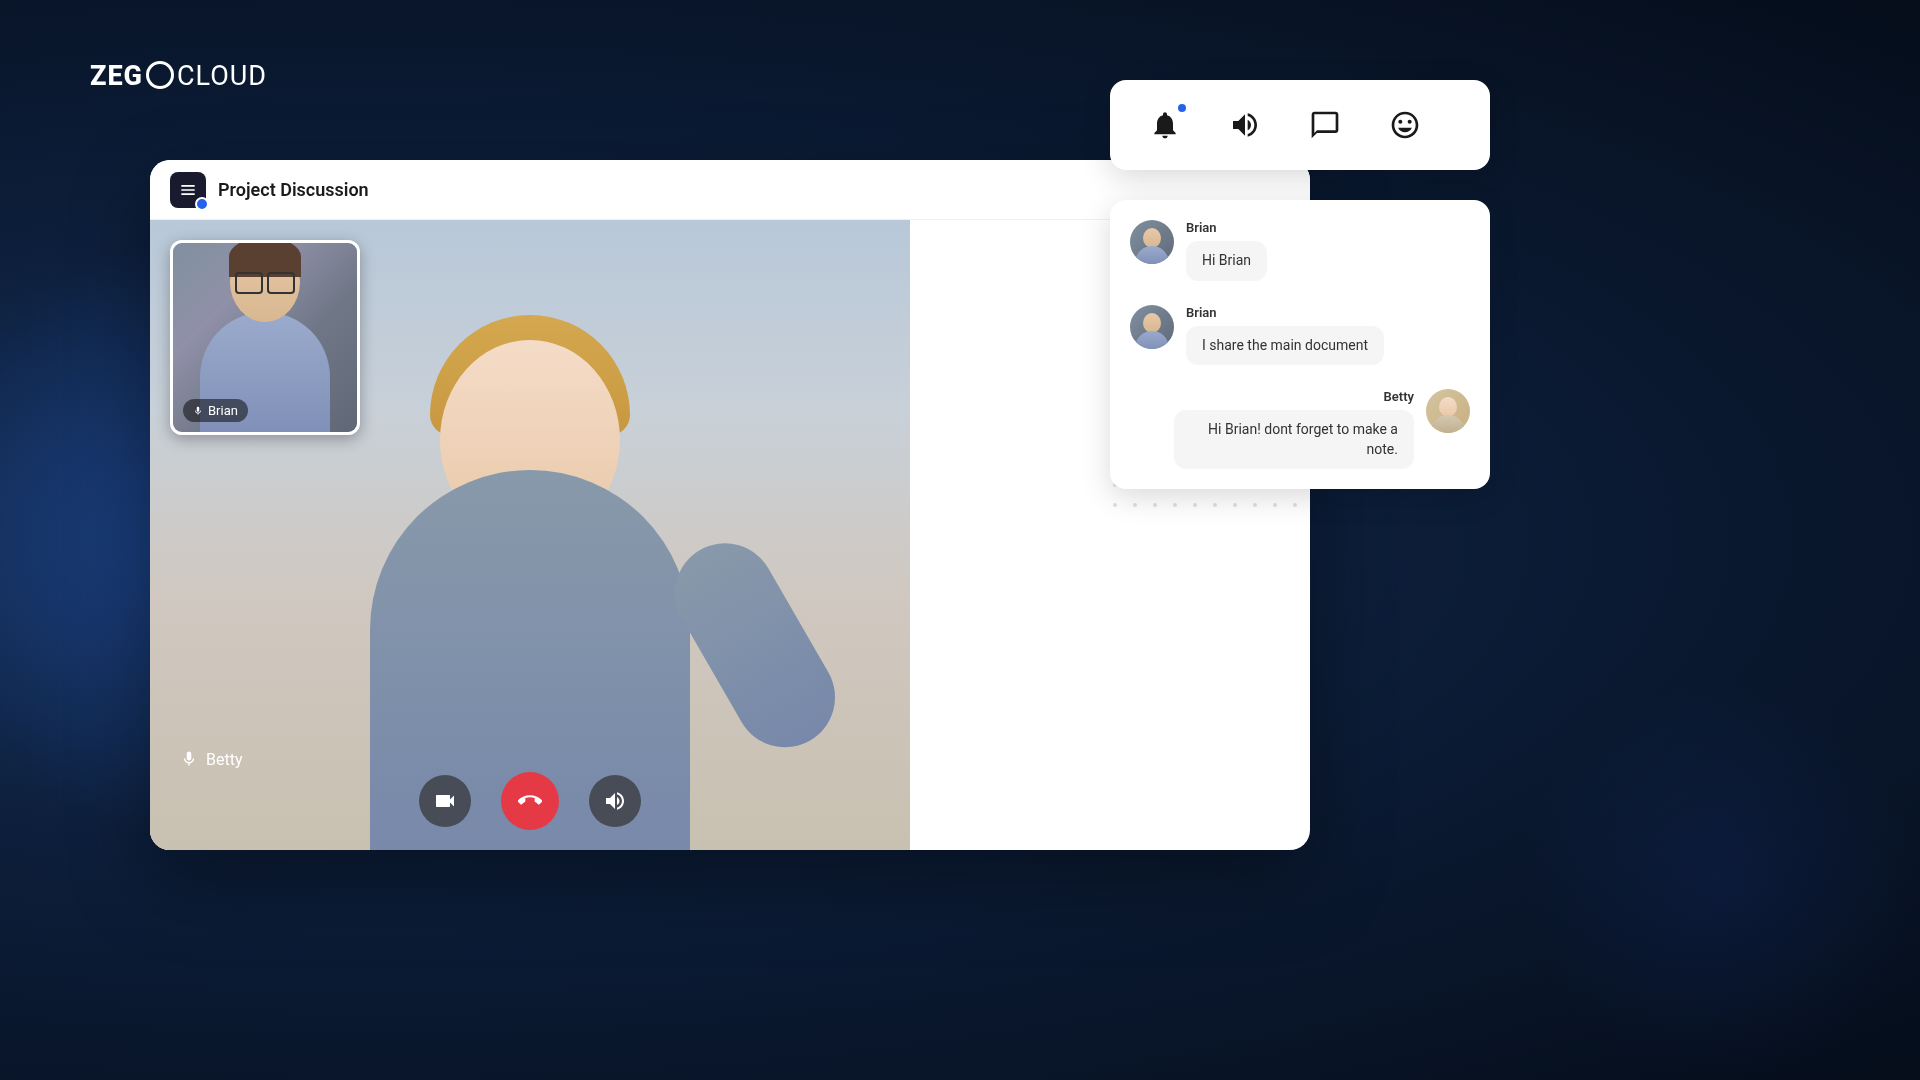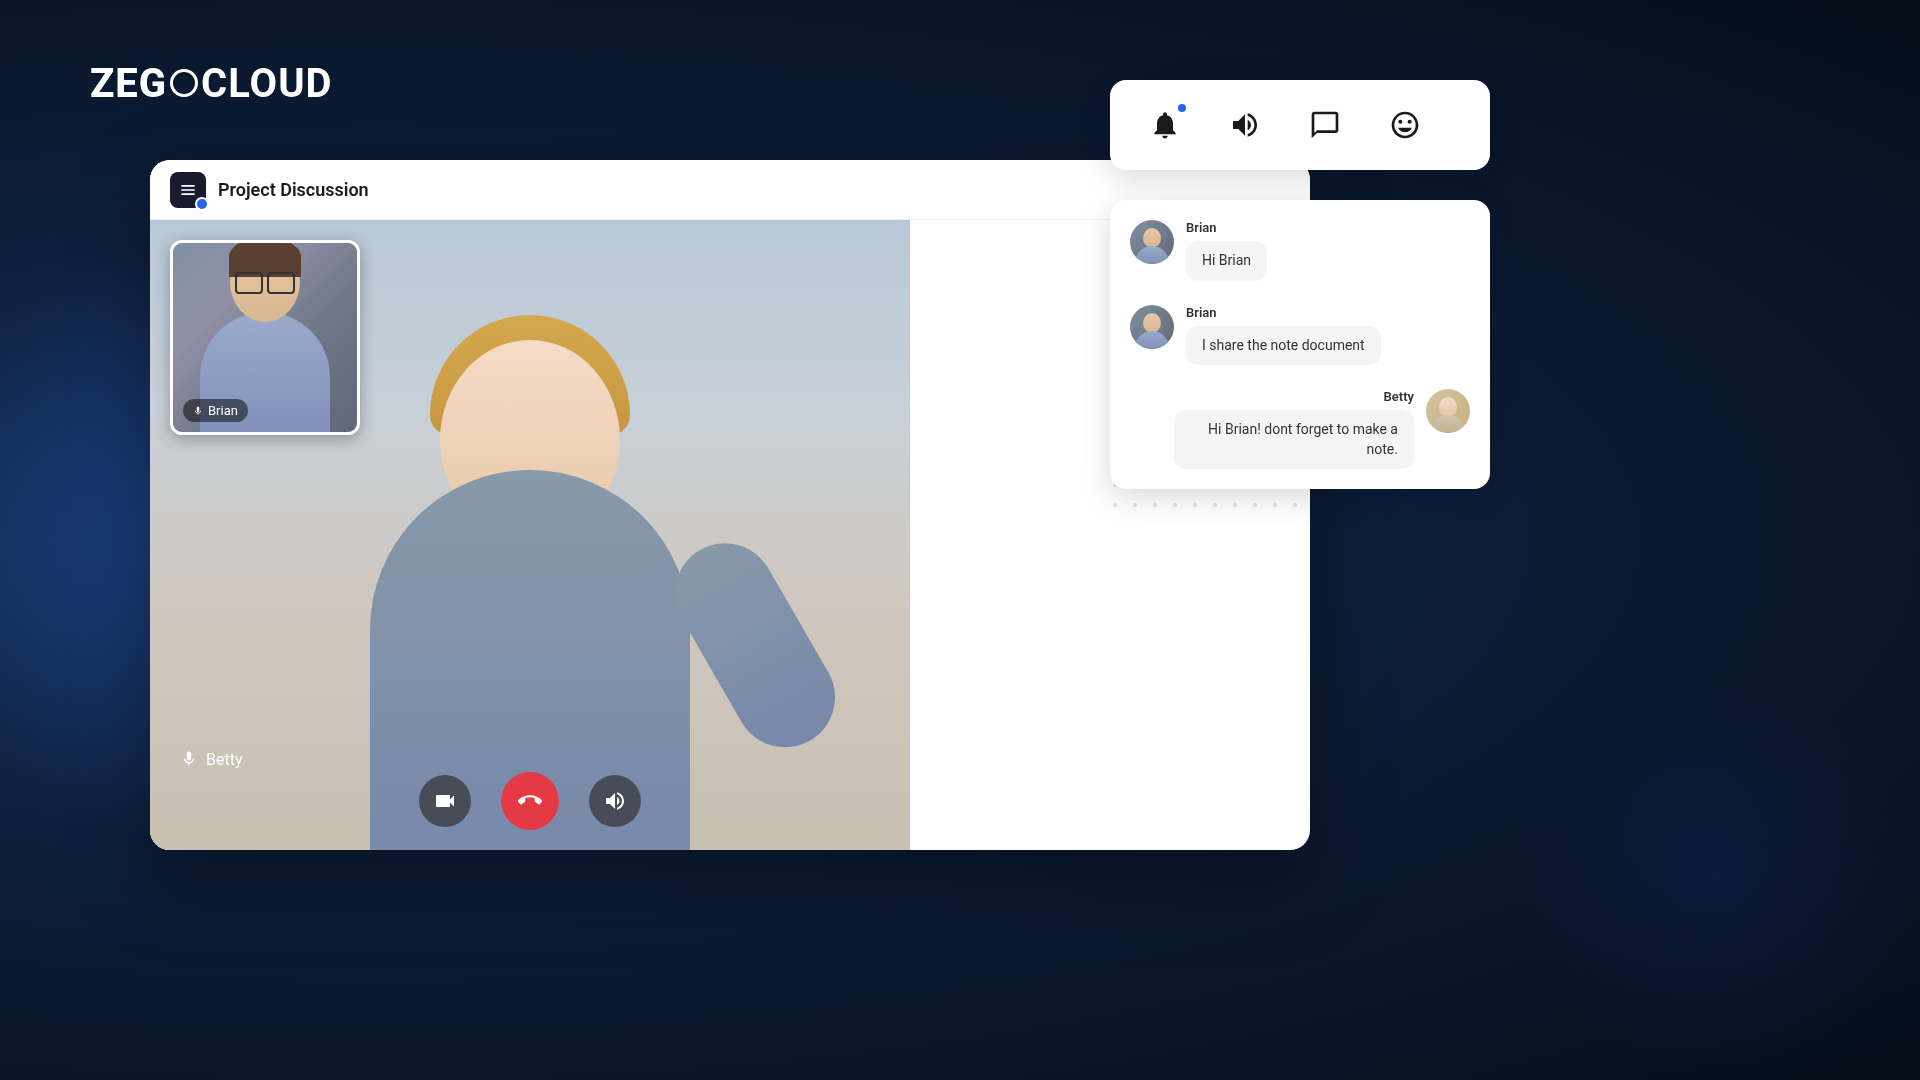--- a/index.html
+++ b/index.html
@@ -36,21 +36,21 @@
       background: radial-gradient(circle, rgba(20, 40, 100, 0.3) 0%, transparent 70%);
       pointer-events: none;
     }
 
     
     .logo {
       position: absolute;
       top: 60px;
       left: 90px;
       color: white;
-      font-size: 40px;
+      font-size: 27px;
       font-weight: 700;
       letter-spacing: 1px;
       display: flex;
       align-items: center;
       gap: 2px;
     }
 
     .logo-zego {
       color: white;
       font-weight: 800;
@@ -63,21 +63,21 @@
       border: 3px solid white;
       border-radius: 50%;
       position: relative;
       vertical-align: middle;
       margin: 0 1px;
       top: -1px;
     }
 
     .logo-cloud {
       color: white;
-      font-weight: 700;
+      font-weight: 400;
     }
 
     
     .main-container {
       position: absolute;
       top: 160px;
       left: 150px;
       width: 1160px;
       height: 690px;
       background: white;
@@ -678,21 +678,21 @@
 
       <div class="message-row">
         <div class="avatar avatar-brian">
           <div class="avatar-person-mini">
             <div style="background: linear-gradient(180deg, #e8c8a8 0%, #d8b890 100%); width:18px; height:20px; border-radius:50%; margin:0 auto; position:relative; top:4px;"></div>
             <div style="background: linear-gradient(180deg, #9aabcc 0%, #8090b8 100%); width:34px; height:18px; border-radius:17px 17px 0 0; position:absolute; bottom:0; left:0;"></div>
           </div>
         </div>
         <div class="message-content">
           <div class="message-sender">Brian</div>
-          <div class="message-bubble">I share the note document</div>
+          <div class="message-bubble">I share the main document</div>
         </div>
       </div>
 
       <div class="message-row right">
         <div class="avatar avatar-betty">
           <div class="avatar-person-mini">
             <div style="background: linear-gradient(180deg, #f5dcc8 0%, #e8c8a8 100%); width:18px; height:20px; border-radius:50%; margin:0 auto; position:relative; top:4px;"></div>
             <div style="background: linear-gradient(180deg, #d4c8b0 0%, #c0b090 100%); width:34px; height:18px; border-radius:17px 17px 0 0; position:absolute; bottom:0; left:0;"></div>
           </div>
         </div>

